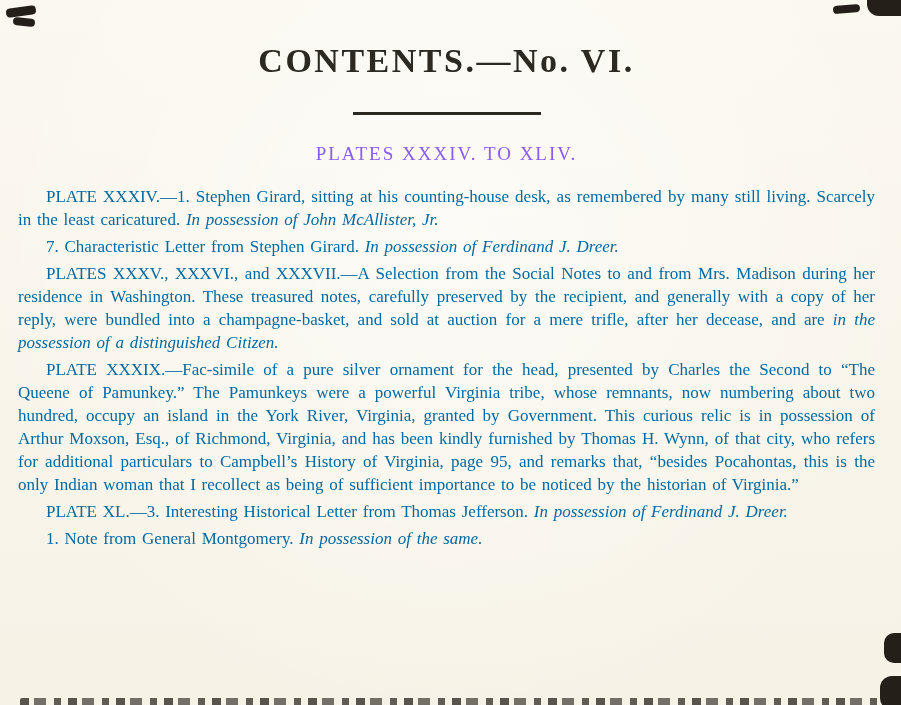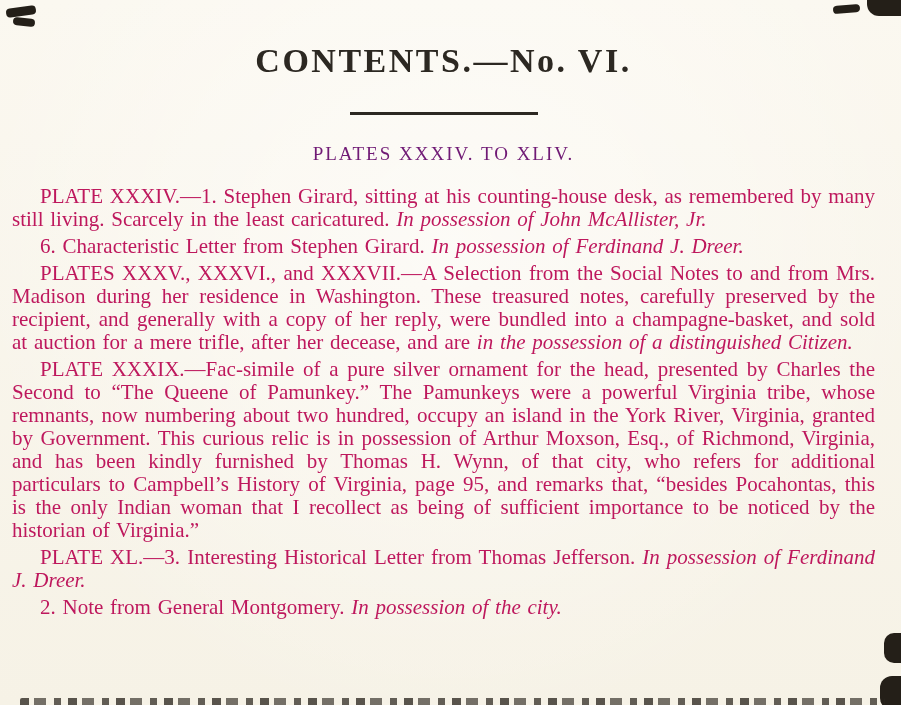--- a/index.html
+++ b/index.html
@@ -5,41 +5,41 @@
   * { box-sizing: border-box; }
   html, body { margin: 0; padding: 0; }
   body {
     width: 901px; height: 705px; overflow: hidden; position: relative;
     background: #fbf8f0;
     background-image: radial-gradient(ellipse at 50% 35%, rgba(255,255,255,0.55), rgba(255,255,255,0) 75%),
                       linear-gradient(#fbf8f0, #f6f2e6);
     color: #332f28;
     font-family: "Liberation Serif", "DejaVu Serif", serif;
   }
-  .page { position: relative; width: 100%; height: 100%; padding: 26px 26px 0 12px; }
+  .page { position: relative; width: 100%; height: 100%; padding: 26px 26px 0 18px; }
 
   .title {
     margin: 16px 0 0; text-align: center;
     font-size: 34px; font-weight: bold; letter-spacing: 2.5px;
     color: #2c2822;
   }
   .rule {
     width: 188px; height: 3px; background: #2c2822;
     margin: 32px auto 0;
   }
   .subtitle {
     margin: 28px 0 0; text-align: center;
     font-size: 19px; font-weight: normal; letter-spacing: 2px;
-    color: #701a75;
+    color: #8b5cf6;
   }
   .doc-body {
     margin-top: 20px;
-    font-size: 21px; line-height: 23px;
+    font-size: 17px; line-height: 23px;
     text-align: justify; word-spacing: 1.5px;
-    color: #be185d;
+    color: #0369a1;
   }
   .doc-body p { margin: 0; text-indent: 28px; }
   .doc-body p + p { margin-top: 4px; }
   .italic { font-style: italic; }
 
   
   .artifact { position: absolute; background: #241f18; }
   .a-tl1 { left: 6px;  top: 7px;  width: 30px; height: 9px;  border-radius: 4px; transform: rotate(-8deg); }
   .a-tl2 { left: 13px; top: 18px; width: 22px; height: 8px;  border-radius: 4px; transform: rotate(6deg); }
   .a-tr1 { left: 833px; top: 5px;  width: 27px; height: 8px;  border-radius: 4px; transform: rotate(-5deg); }
@@ -71,22 +71,22 @@
   <div class="artifact a-br2"></div>
 
   <h1 class="title">CONTENTS.—No. VI.</h1>
 
   <div class="rule"></div>
 
   <h2 class="subtitle">PLATES XXXIV. TO XLIV.</h2>
 
   <div class="doc-body">
       <p><span>PLATE XXXIV.—1. Stephen Girard, sitting at his counting-house desk, as remembered by many still living. Scarcely in the least caricatured. </span><span class="italic">In possession of John McAllister, Jr.</span></p>
-      <p><span>6. Characteristic Letter from Stephen Girard. </span><span class="italic">In possession of Ferdinand J. Dreer.</span></p>
+      <p><span>7. Characteristic Letter from Stephen Girard. </span><span class="italic">In possession of Ferdinand J. Dreer.</span></p>
       <p><span>PLATES XXXV., XXXVI., and XXXVII.—A Selection from the Social Notes to and from Mrs. Madison during her residence in Washington. These treasured notes, carefully preserved by the recipient, and generally with a copy of her reply, were bundled into a champagne-basket, and sold at auction for a mere trifle, after her decease, and are </span><span class="italic">in the possession of a distinguished Citizen.</span></p>
       <p><span>PLATE XXXIX.—Fac-simile of a pure silver ornament for the head, presented by Charles the Second to “The Queene of Pamunkey.” The Pamunkeys were a powerful Virginia tribe, whose remnants, now numbering about two hundred, occupy an island in the York River, Virginia, granted by Government. This curious relic is in possession of Arthur Moxson, Esq., of Richmond, Virginia, and has been kindly furnished by Thomas H. Wynn, of that city, who refers for additional particulars to Campbell’s History of Virginia, page 95, and remarks that, “besides Pocahontas, this is the only Indian woman that I recollect as being of sufficient importance to be noticed by the historian of Virginia.”</span></p>
       <p><span>PLATE XL.—3. Interesting Historical Letter from Thomas Jefferson. </span><span class="italic">In possession of Ferdinand J. Dreer.</span></p>
-      <p><span>2. Note from General Montgomery. </span><span class="italic">In possession of the city.</span></p>
+      <p><span>1. Note from General Montgomery. </span><span class="italic">In possession of the same.</span></p>
     </div>
 
   <div class="cut-line"></div>
 
 </div>
 
 </body></html>

